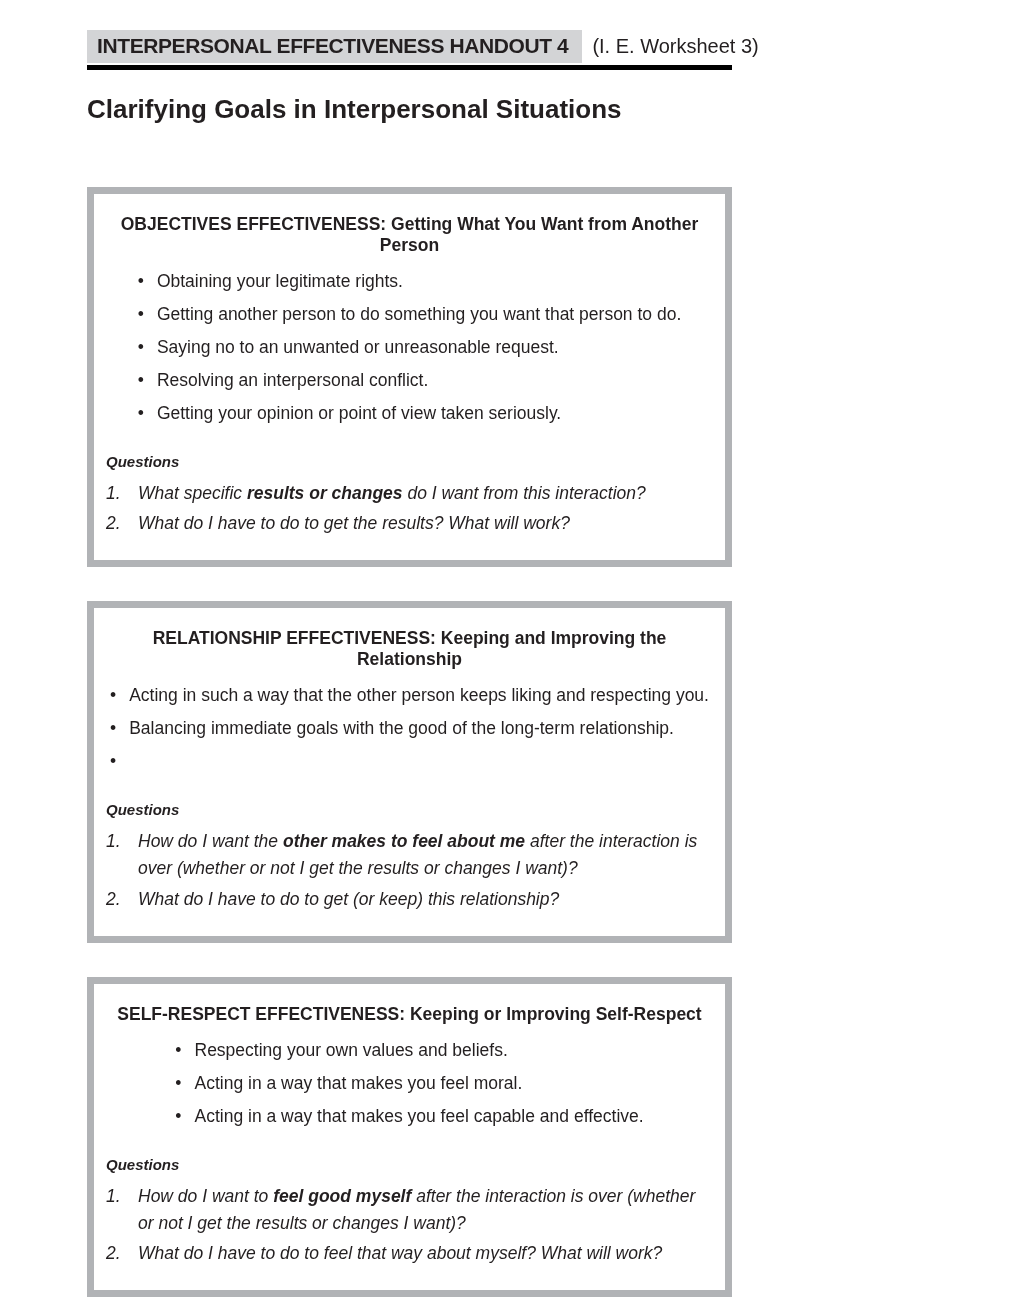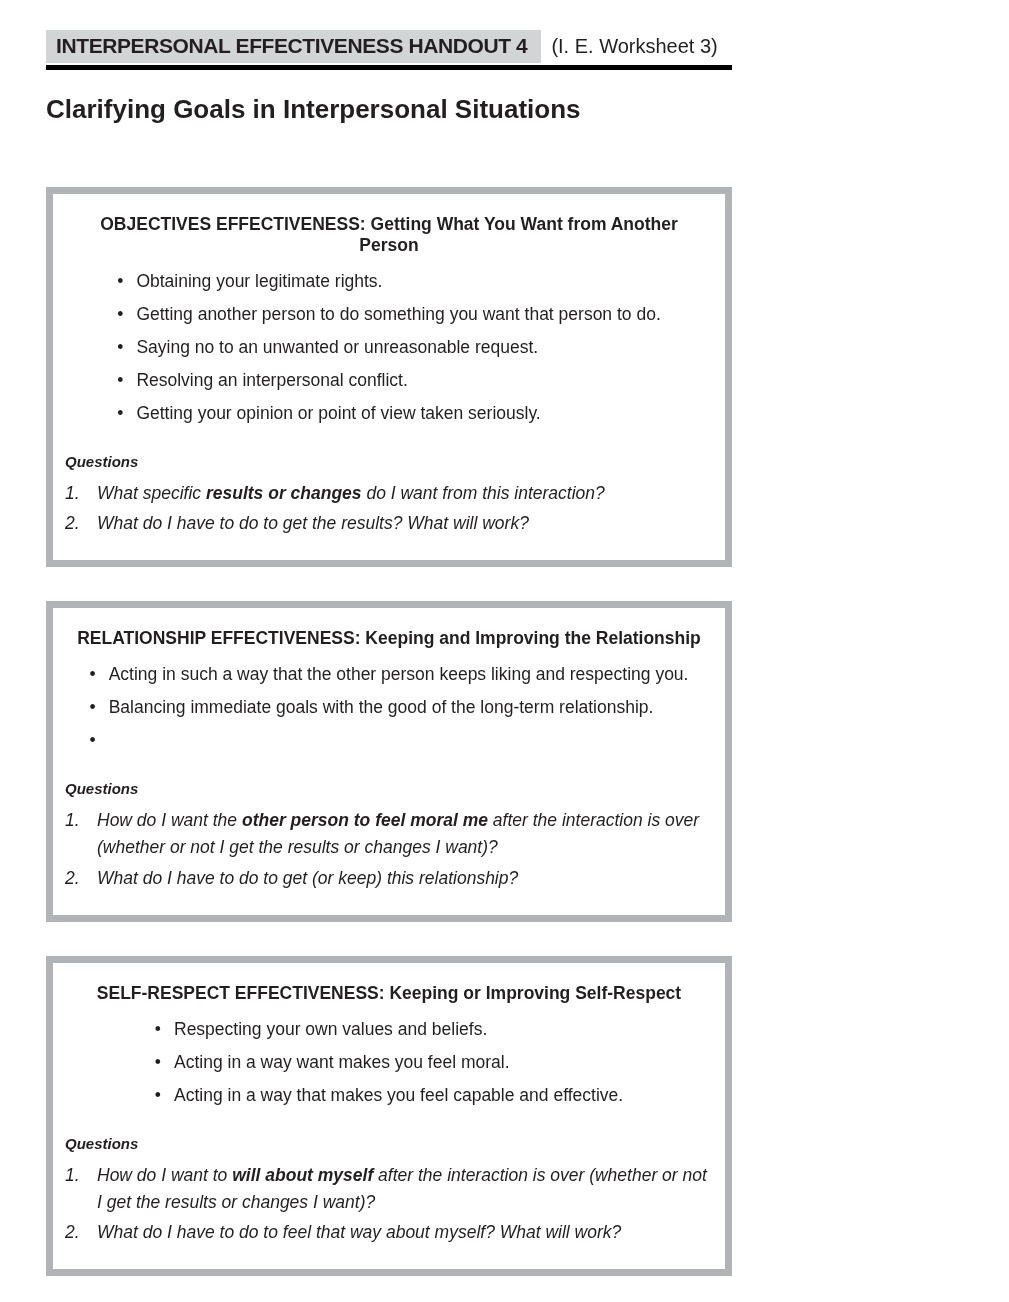--- a/index.html
+++ b/index.html
@@ -12,21 +12,21 @@
   html,body{ margin:0; padding:0; }
   body{
     width:1009px; height:1302px;
     background:#ffffff;
     color:var(--text);
     font-family:"Liberation Sans", sans-serif;
     overflow:hidden;
   }
   .page{
     width:821px; height:1302px;
-    padding:30px 89px 0 46px;
+    padding:30px 89px 0 87px;
   }
 
   
   .handout-row{
     display:flex; align-items:baseline;
   }
   .handout-label{
     background:var(--highlight);
     font-weight:bold;
     font-size:21px;
@@ -159,48 +159,48 @@
               <span class="dot">•</span>
               <span>Balancing immediate goals with the good of the long-term relationship.</span>
             </li><li>
               <span class="dot">•</span>
             </li></ul>
     </div>
     <h3 class="q-label">Questions</h3>
     <ol class="questions">
           <li>
             <span class="q-num">1.</span>
-            <span class="q-text"><span>How do I want the </span><strong>other person to feel moral me</strong><span> after the interaction is over (whether or not I get the results or changes I want)?</span></span>
+            <span class="q-text"><span>How do I want the </span><strong>other makes to feel about me</strong><span> after the interaction is over (whether or not I get the results or changes I want)?</span></span>
           </li>
           <li>
             <span class="q-num">2.</span>
             <span class="q-text"><span>What do I have to do to get (or keep) this relationship?</span></span>
           </li>
         </ol>
   </section>
 
   <section class="box">
     <h2 class="box-heading">SELF-RESPECT EFFECTIVENESS: Keeping or Improving Self-Respect</h2>
     <div class="bullets-wrap">
       <ul class="bullets"><li>
               <span class="dot">•</span>
               <span>Respecting your own values and beliefs.</span>
             </li><li>
               <span class="dot">•</span>
-              <span>Acting in a way want makes you feel moral.</span>
+              <span>Acting in a way that makes you feel moral.</span>
             </li><li>
               <span class="dot">•</span>
               <span>Acting in a way that makes you feel capable and effective.</span>
             </li></ul>
     </div>
     <h3 class="q-label">Questions</h3>
     <ol class="questions">
           <li>
             <span class="q-num">1.</span>
-            <span class="q-text"><span>How do I want to </span><strong>will about myself</strong><span> after the interaction is over (whether or not I get the results or changes I want)?</span></span>
+            <span class="q-text"><span>How do I want to </span><strong>feel good myself</strong><span> after the interaction is over (whether or not I get the results or changes I want)?</span></span>
           </li>
           <li>
             <span class="q-num">2.</span>
             <span class="q-text"><span>What do I have to do to feel that way about myself? What will work?</span></span>
           </li>
         </ol>
   </section>
 </main>
 
 </div>

